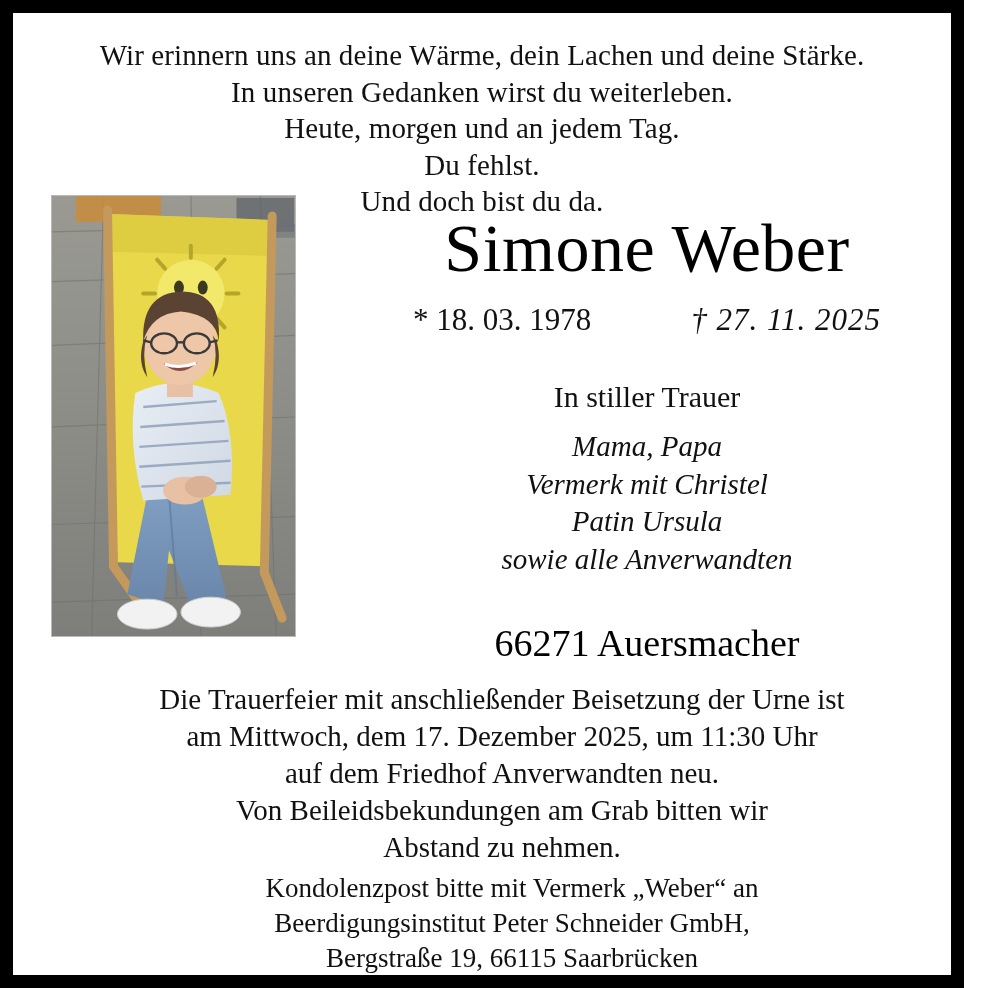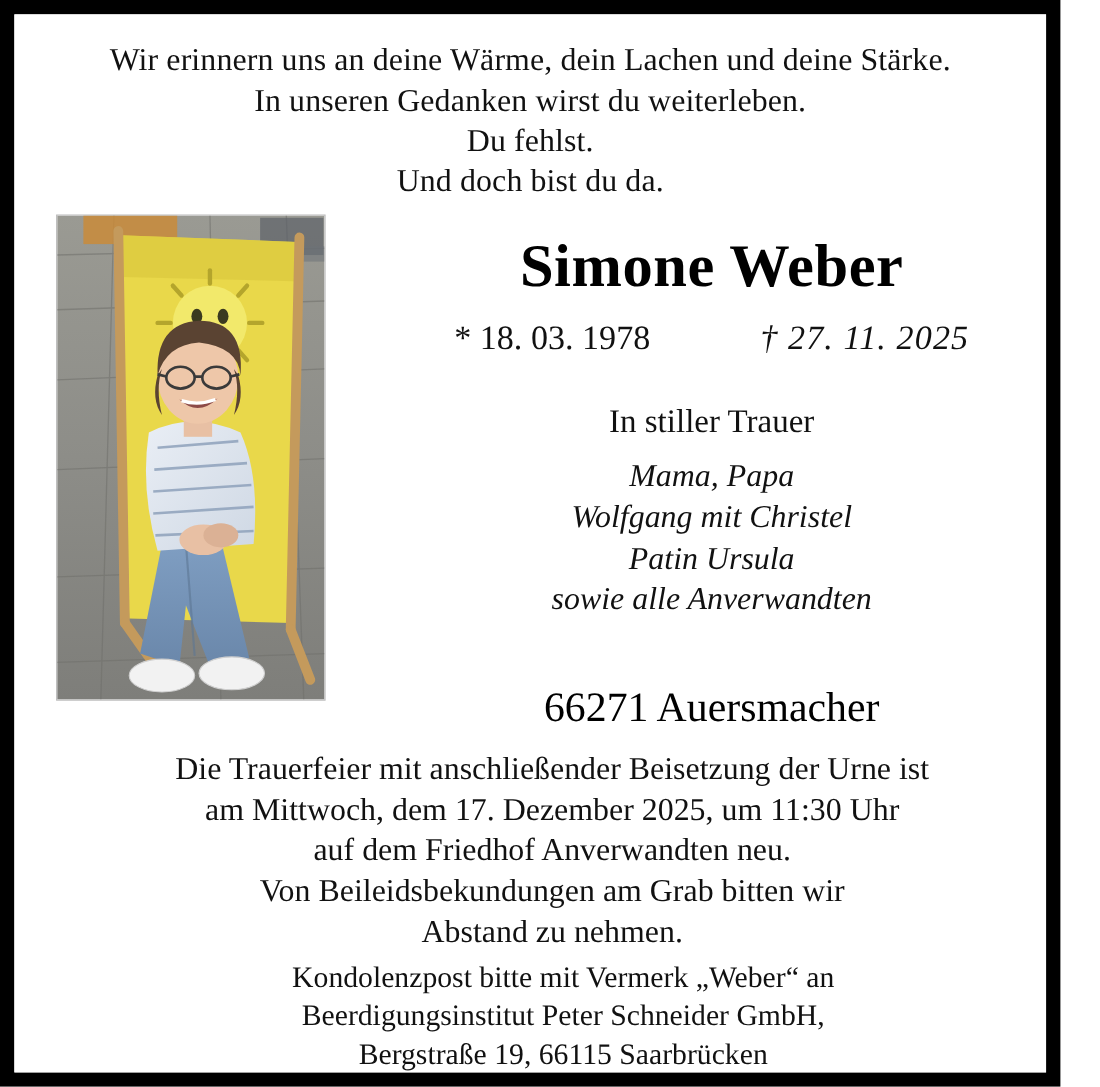--- a/index.html
+++ b/index.html
@@ -57,22 +57,22 @@
 
   
   .main-col {
     position: absolute;
     left: 300px;
     top: 200px;
     width: 668px;
     text-align: center;
   }
   .name {
-    font-size: 55px;
-    font-weight: bold;
+    font-size: 68px;
+    font-weight: normal;
     letter-spacing: 0.5px;
     color: #000000;
     line-height: 1.05;
     white-space: nowrap;
     text-align: center;
   }
   .dates {
     margin-top: 18px;
     font-size: 31px;
     color: #111111;
@@ -135,20 +135,21 @@
 </style>
 </head>
 <body>
 
 <div class="obituary">
   <div class="inner">
 
     <div class="verse">
       <div>Wir erinnern uns an deine Wärme, dein Lachen und deine Stärke.</div>
       <div>In unseren Gedanken wirst du weiterleben.</div>
+      <div>Heute, morgen und an jedem Tag.</div>
       <div>Du fehlst.</div>
       <div>Und doch bist du da.</div>
     </div>
 
     <div class="photo-wrap">
       <svg class="photo" viewBox="0 0 245 442" preserveAspectRatio="none">
         <defs>
           <linearGradient id="pavement" x1="0" y1="0" x2="0" y2="1">
             <stop offset="0" stop-color="#9a9a93"></stop>
             <stop offset="0.5" stop-color="#8d8d88"></stop>
@@ -248,21 +249,21 @@
 
     <div class="main-col">
       <div class="name">Simone Weber</div>
       <div class="dates">
         <span>* 18. 03. 1978</span>
         <span class="cross">† 27. 11. 2025</span>
       </div>
       <div class="mourning-title">In stiller Trauer</div>
       <div class="mourners">
         <div>Mama, Papa</div>
-        <div>Wolfgang mit Christel</div>
+        <div>Vermerk mit Christel</div>
         <div>Patin Ursula</div>
         <div>sowie alle Anverwandten</div>
       </div>
     </div>
 
     <div class="place">66271 Auersmacher</div>
 
     <div class="ceremony">
       <div>Die Trauerfeier mit anschließender Beisetzung der Urne ist</div>
       <div>am Mittwoch, dem 17. Dezember 2025, um 11:30 Uhr</div>

